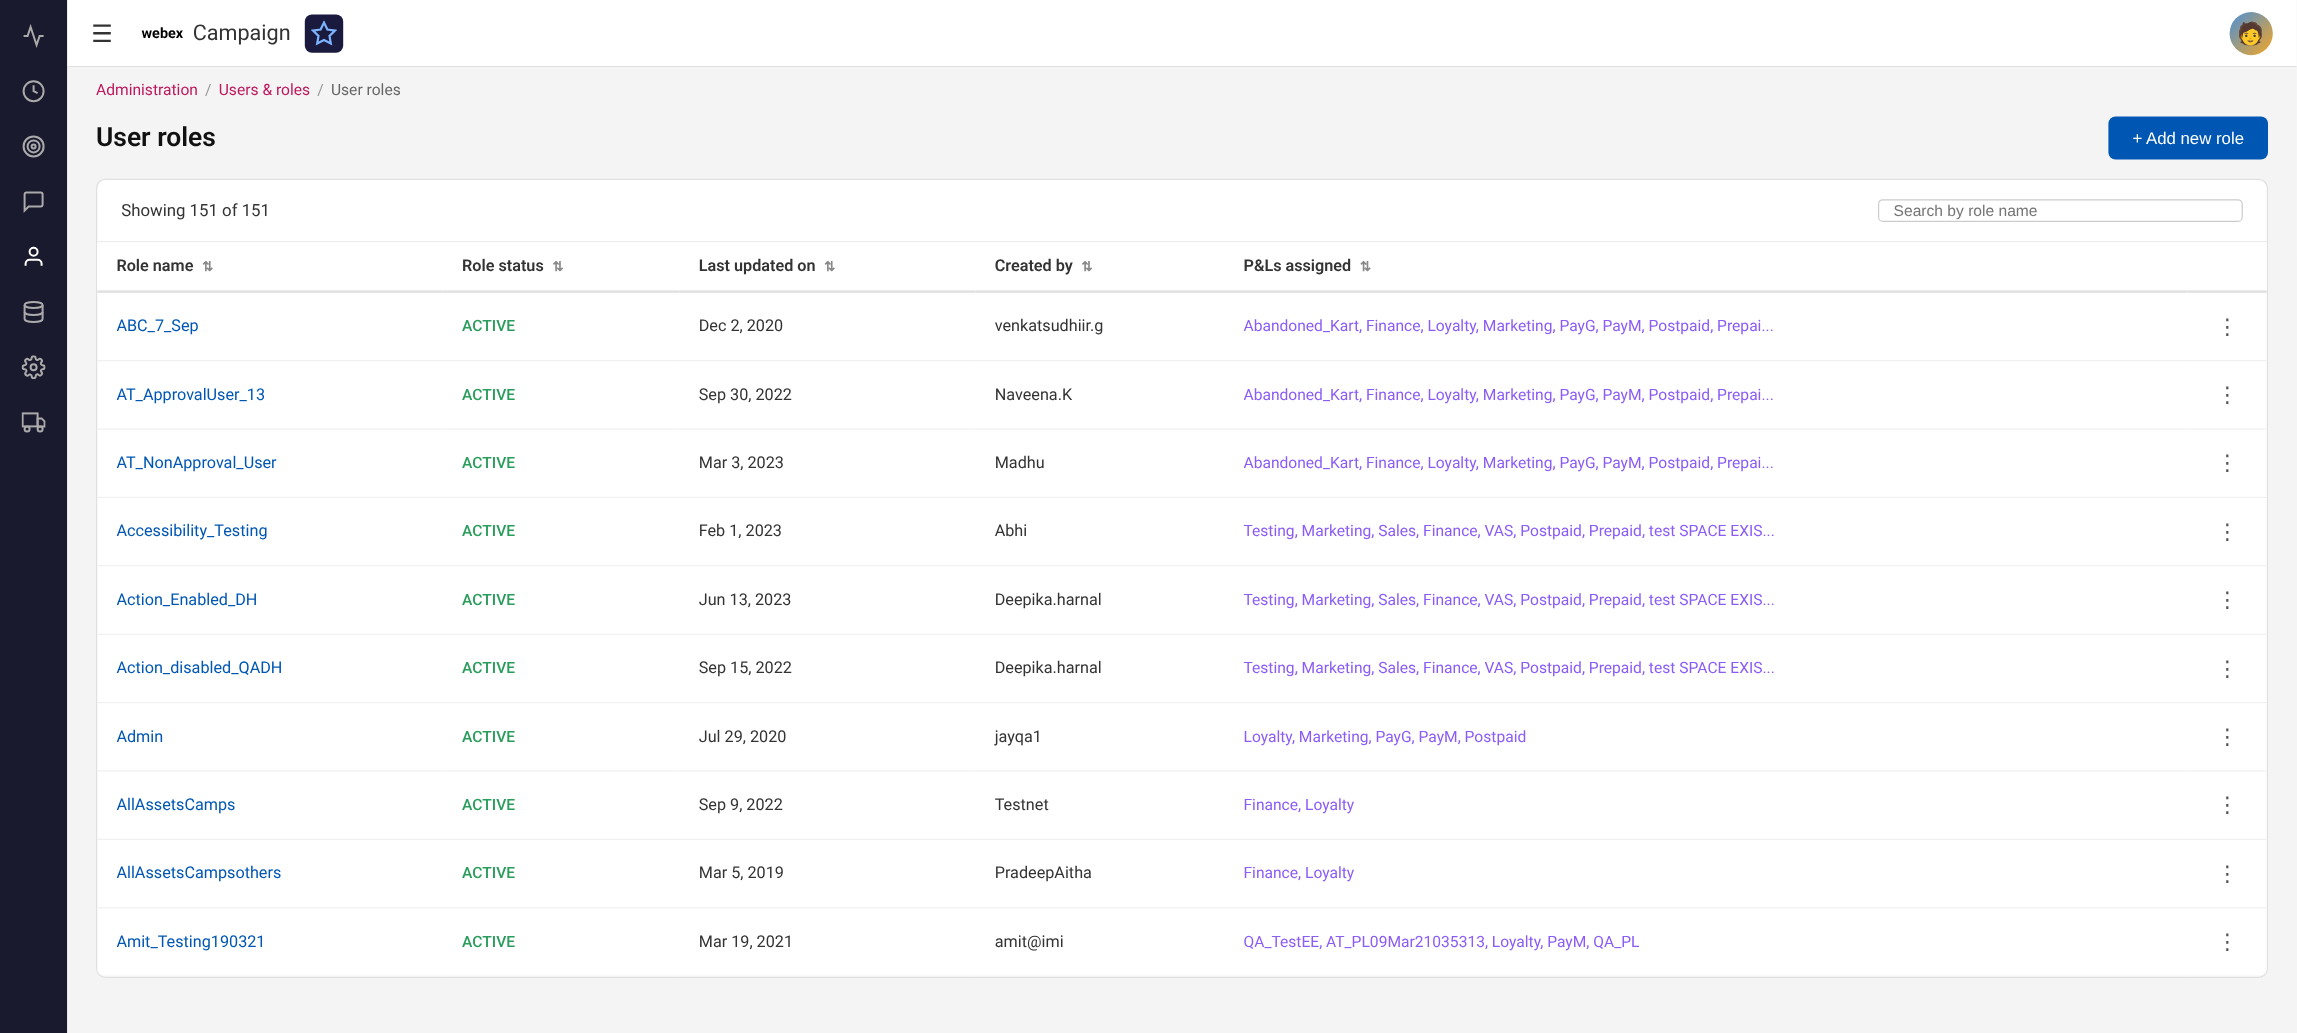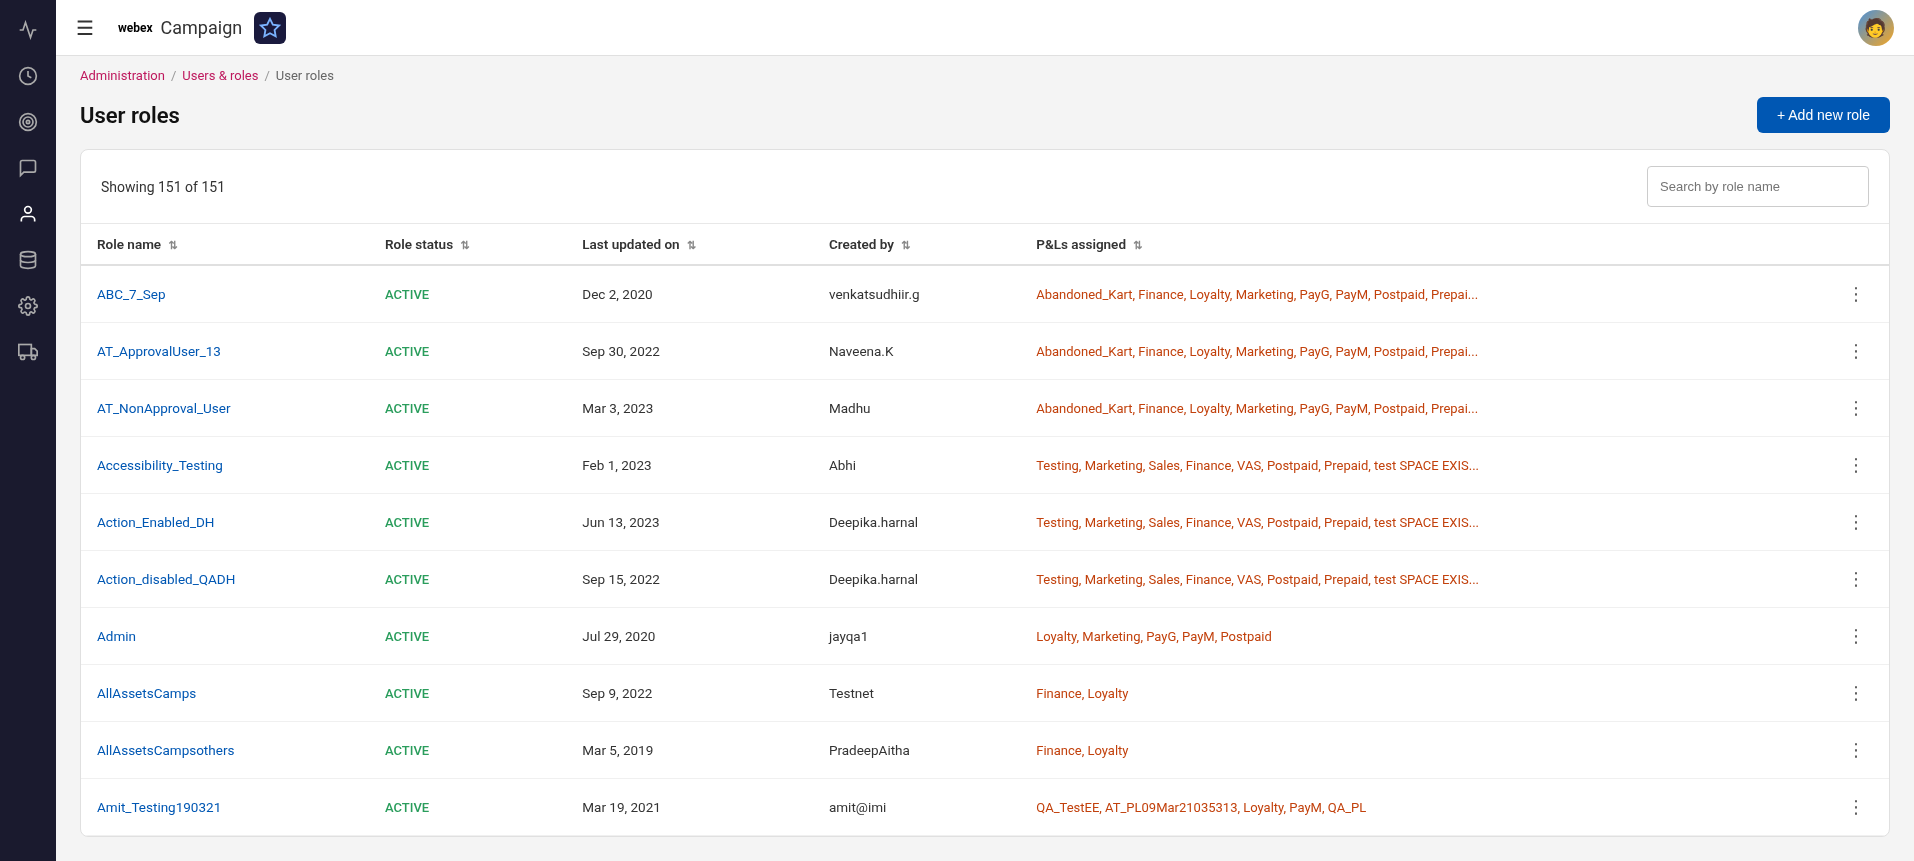--- a/index.html
+++ b/index.html
@@ -139,23 +139,23 @@
       padding: 16px 20px;
       display: flex;
       align-items: center;
       justify-content: space-between;
       border-bottom: 1px solid #e8e8e8;
     }
     .showing-text { font-size: 14px; color: #333; }
     .search-box {
       border: 1px solid #ccc;
       border-radius: 4px;
-      padding: 12px 12px;
+      padding: 1px 12px;
       font-size: 13px;
-      width: 222px;
+      width: 304px;
       color: #999;
       outline: none;
     }
 
     
     table {
       width: 100%;
       border-collapse: collapse;
       font-size: 13.5px;
     }
@@ -166,21 +166,21 @@
       font-weight: 600;
       color: #333;
       border-bottom: 2px solid #e0e0e0;
       white-space: nowrap;
     }
     thead th .sort-icon { color: #888; font-size: 11px; margin-left: 4px; }
     tbody tr { border-bottom: 1px solid #f0f0f0; }
     tbody td { padding: 13px 16px; color: #333; vertical-align: middle; }
     .role-link { color: #0057b3; text-decoration: none; cursor: pointer; }
     .status-active { color: #2a9d5c; font-weight: 500; font-size: 13px; text-align: center; }
-    .pls-text { color: #c2410c; font-size: 13px; }
+    .pls-text { color: #8b5cf6; font-size: 13px; }
     .more-btn {
       background: none;
       border: none;
       cursor: pointer;
       color: #555;
       font-size: 18px;
       padding: 4px 8px;
       border-radius: 4px;
     }
   </style>

